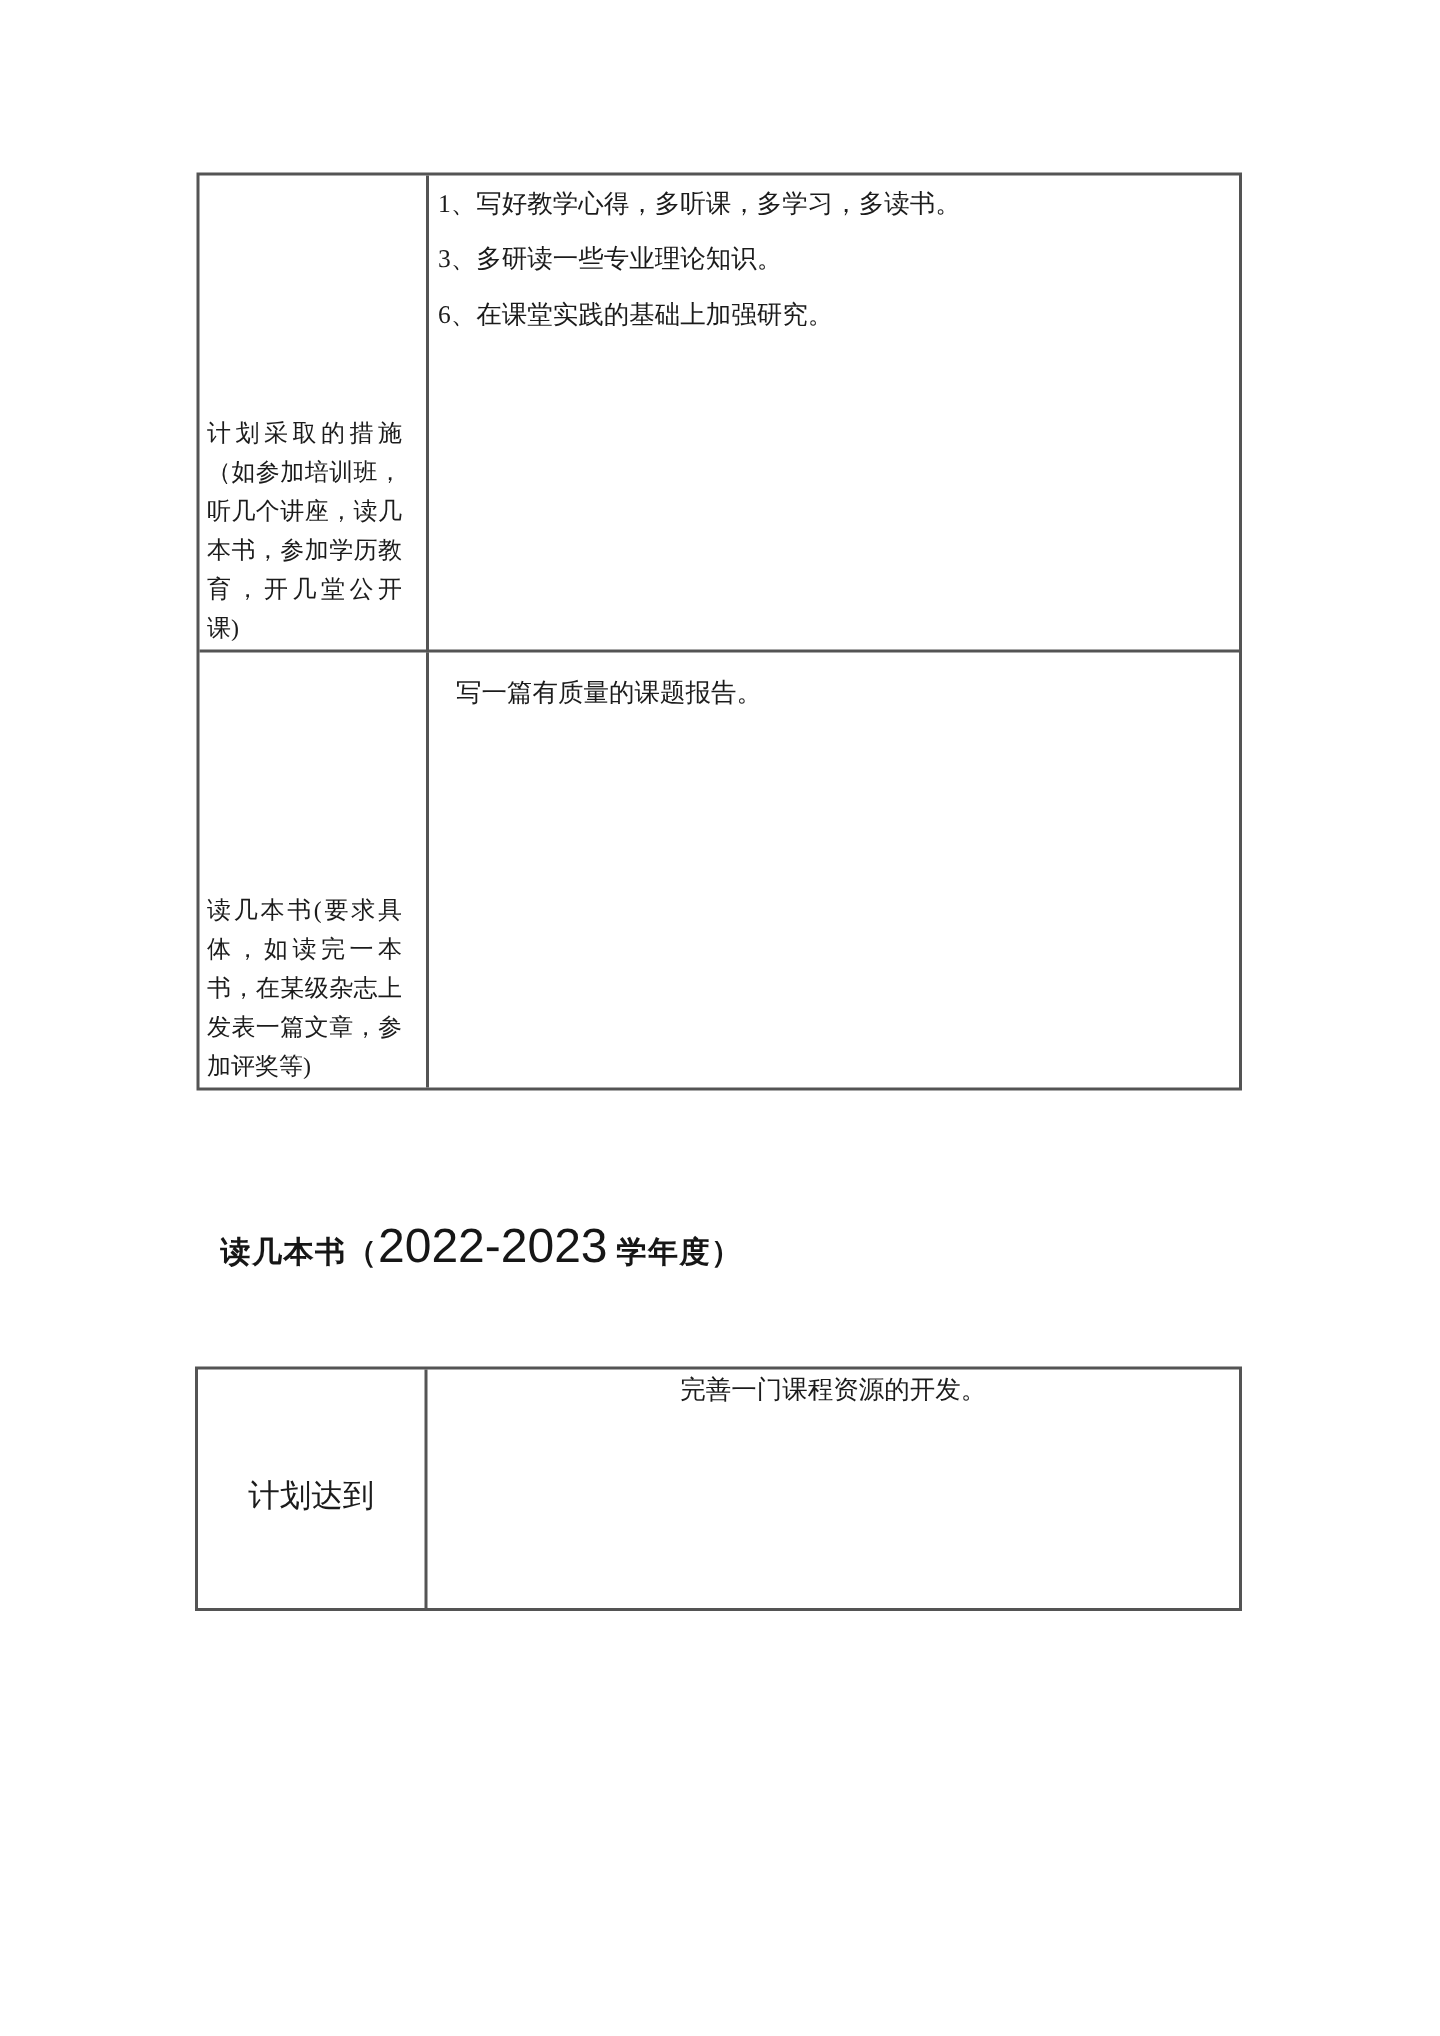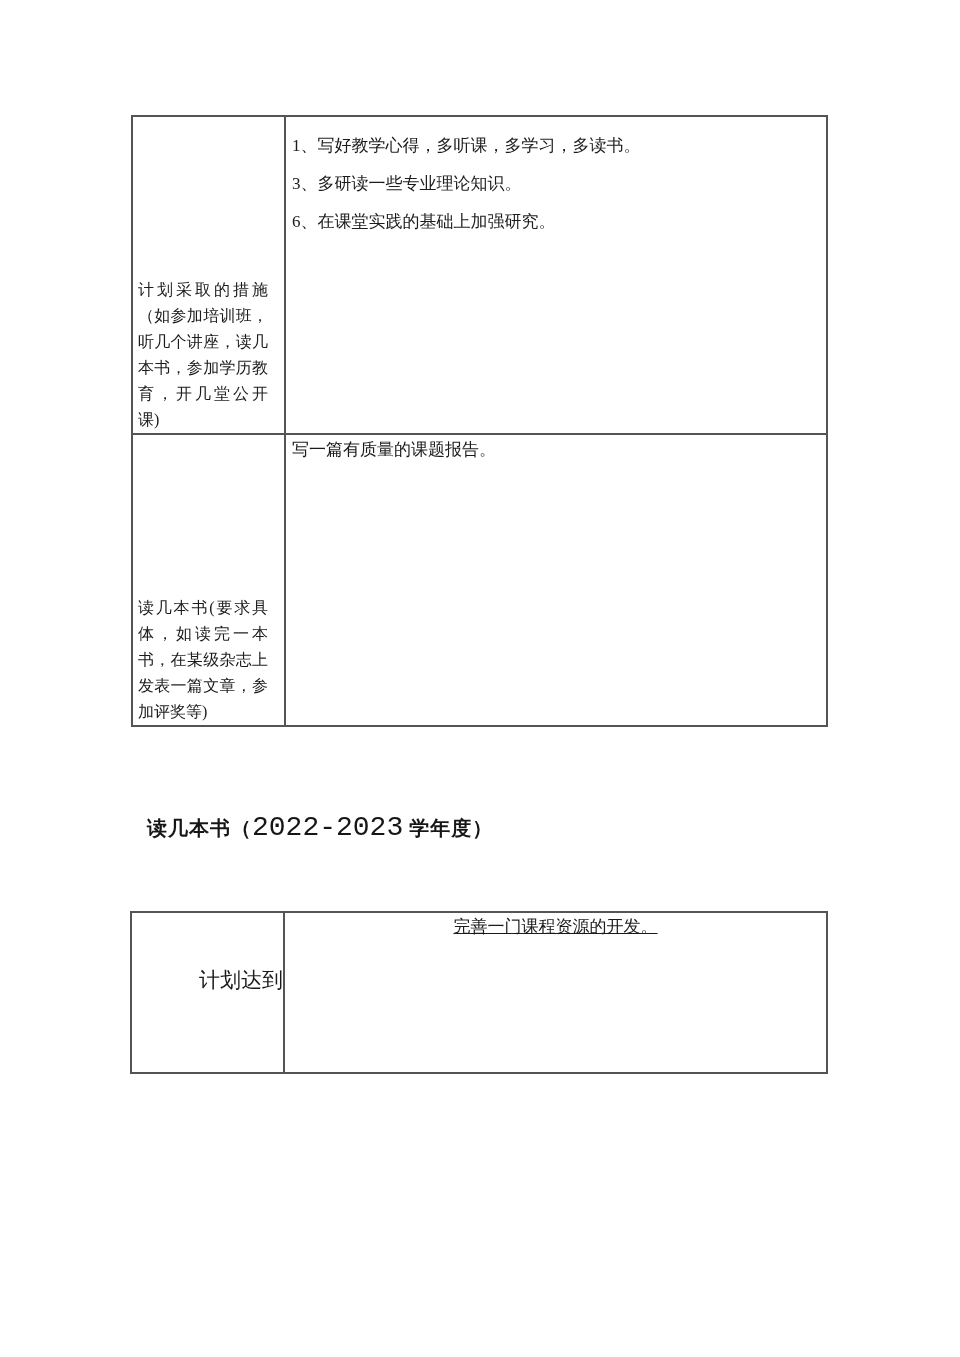--- a/index.html
+++ b/index.html
@@ -40,45 +40,44 @@
   
   .label-cell{
     display:flex;flex-direction:column;justify-content:flex-end;
     padding:0 16px 0 5px;
     font-size:16px;line-height:26px;
   }
   .jtext{text-align:justify;text-align-last:left;}
 
   
   .items-cell{padding:3px 10px 0 6px;font-size:17px;}
-  .items-cell p{margin:14px 0 13px;line-height:24px;}
+  .items-cell p{margin:4px 0 13px;line-height:24px;}
   .content-cell{padding:3px 10px 0 6px;font-size:17px;line-height:24px;}
 
   
   .heading{
     position:absolute;left:147px;top:812px;margin:0;
     font-size:20px;font-weight:bold;color:#161616;
     white-space:nowrap;letter-spacing:1px;
   }
   .heading .years{
-    font-family:Liberation Mono, monospace;
-    font-size:28px;font-weight:400;letter-spacing:0;
+    font-family:Liberation Sans, sans-serif;
+    font-size:32px;font-weight:400;letter-spacing:0;
   }
 
   
   .plan-label-cell{
-    padding-top:50px;
+    padding-top:67px;
     font-size:21px;line-height:35px;
-    text-align:right;
+    text-align:center;
   }
   .plan-content-cell{
     padding-top:2px;
     font-size:17px;line-height:24px;
     text-align:center;
-    text-decoration:underline;
   }
 </style>
 </head>
 <body>
 
 <div class="page">
 
   <div class="tbl" id="measures-table">
 
     <div class="cell b-r b-b label-cell">
@@ -89,21 +88,21 @@
       <p>1、写好教学心得，多听课，多学习，多读书。</p>
       <p>3、多研读一些专业理论知识。</p>
       <p>6、在课堂实践的基础上加强研究。</p>
     </div>
 
     <div class="cell b-r label-cell">
       <div class="jtext">读几本书(要求具体，如读完一本书，在某级杂志上发表一篇文章，参加评奖等)</div>
     </div>
 
     <div class="cell content-cell">
-      <p style="margin:0">写一篇有质量的课题报告。</p>
+      <p style="margin:12px">写一篇有质量的课题报告。</p>
     </div>
 
   </div>
 
   <h2 class="heading">
     <span>读几本书（</span><span class="years">2022-2023</span><span> 学年度）</span>
   </h2>
 
   <div class="tbl" id="plan-table">
 

